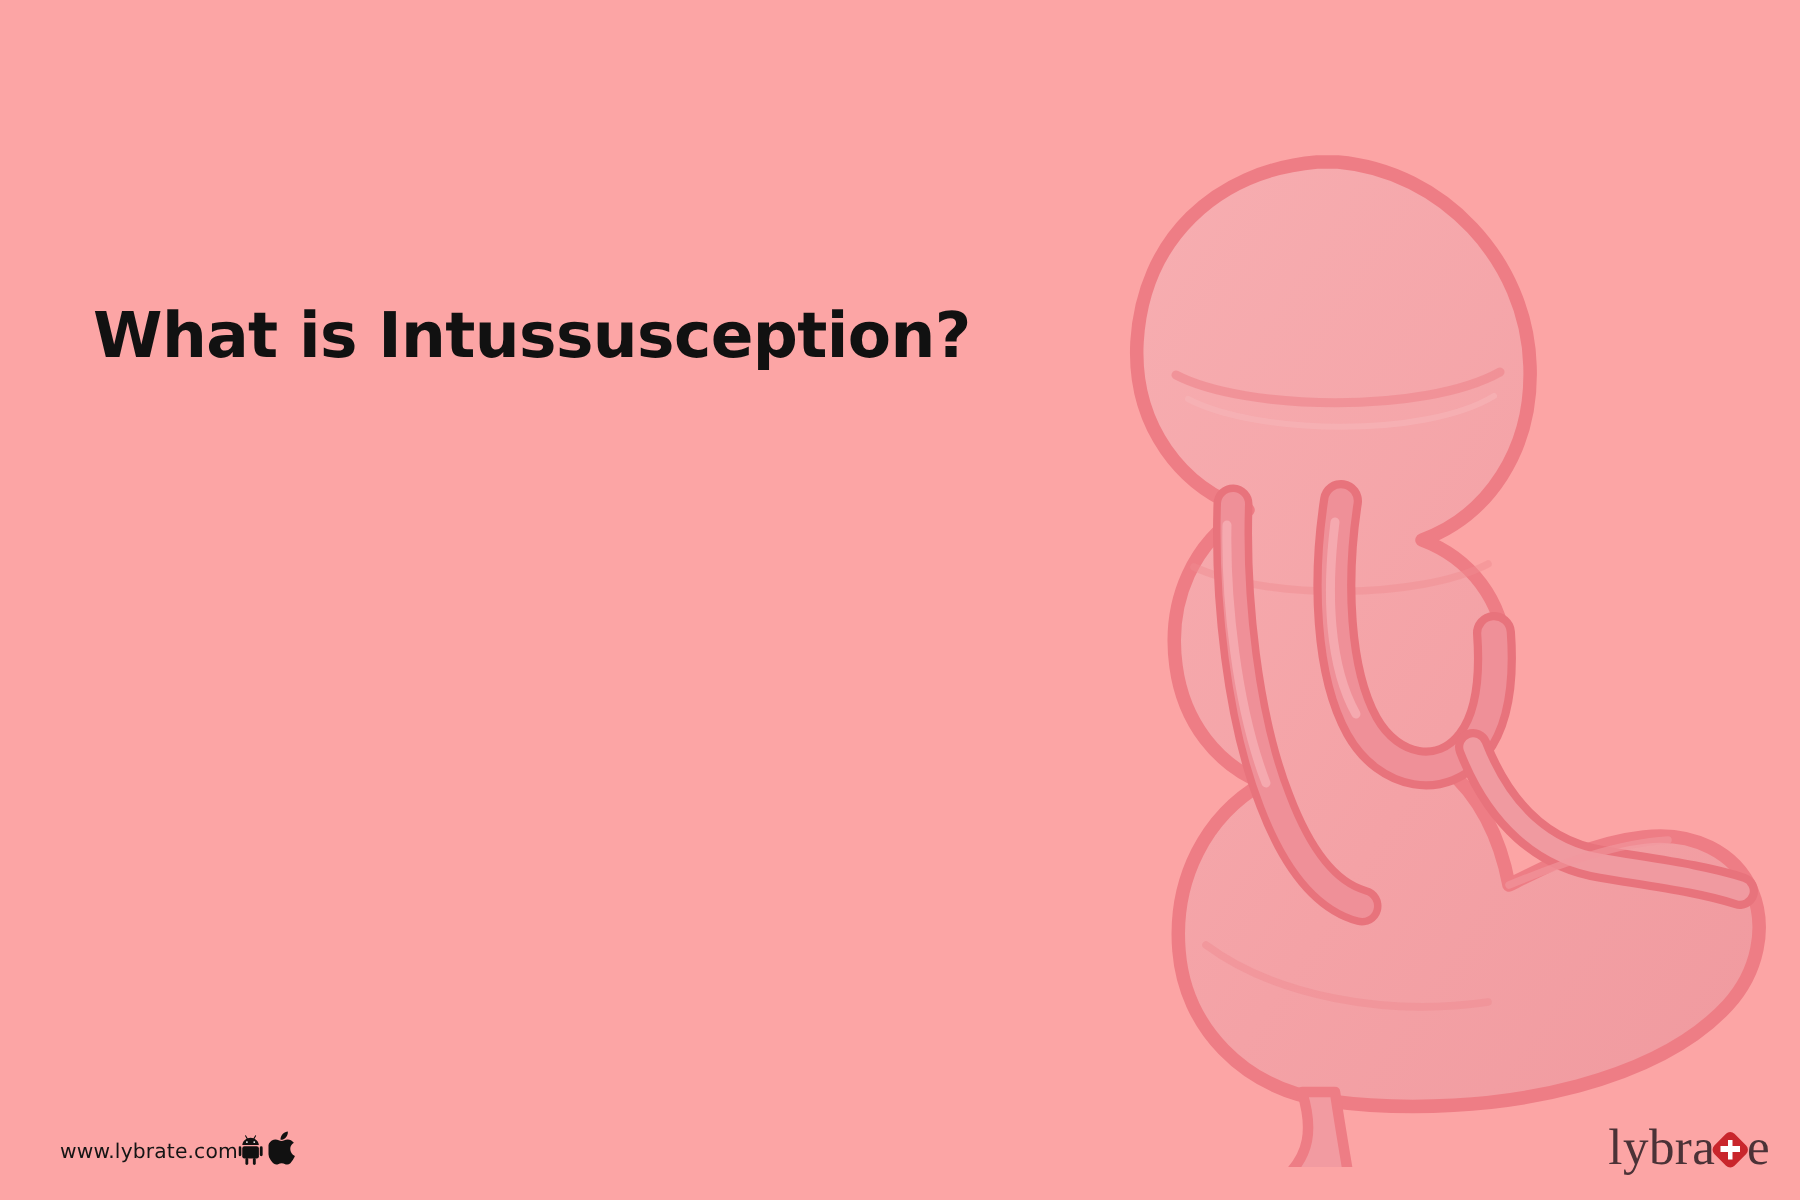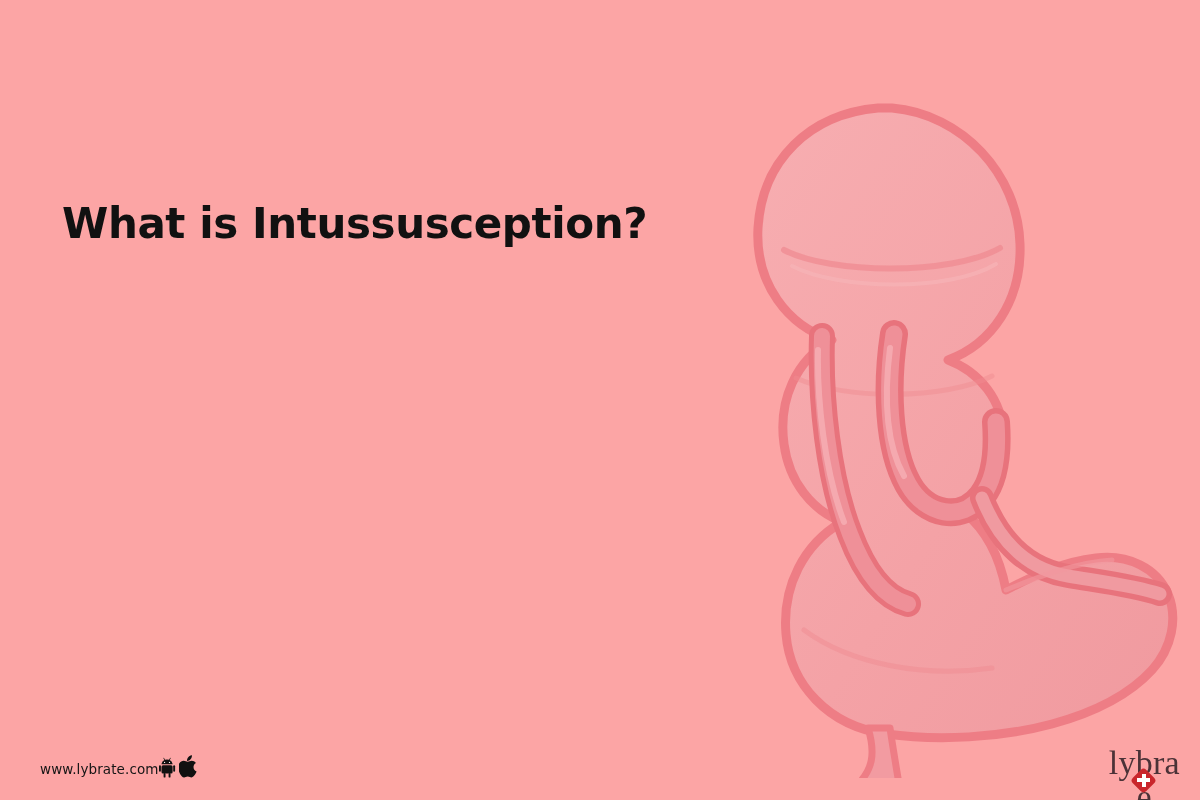--- a/index.html
+++ b/index.html
@@ -80,21 +80,20 @@
   .store-icon { display: block; }
 
   
   .brand-logo {
     position: absolute;
     right: 20px;
     bottom: 14px;
     display: flex;
     align-items: center;
     height: 40px;
-    flex-direction: column;
   }
   .brand-text {
     font-family: "Liberation Serif", "DejaVu Serif", serif;
     font-size: 34px;
     font-weight: 400;
     color: #4b3237;
     letter-spacing: 0.3px;
     line-height: 1;
   }
   .brand-mark {

